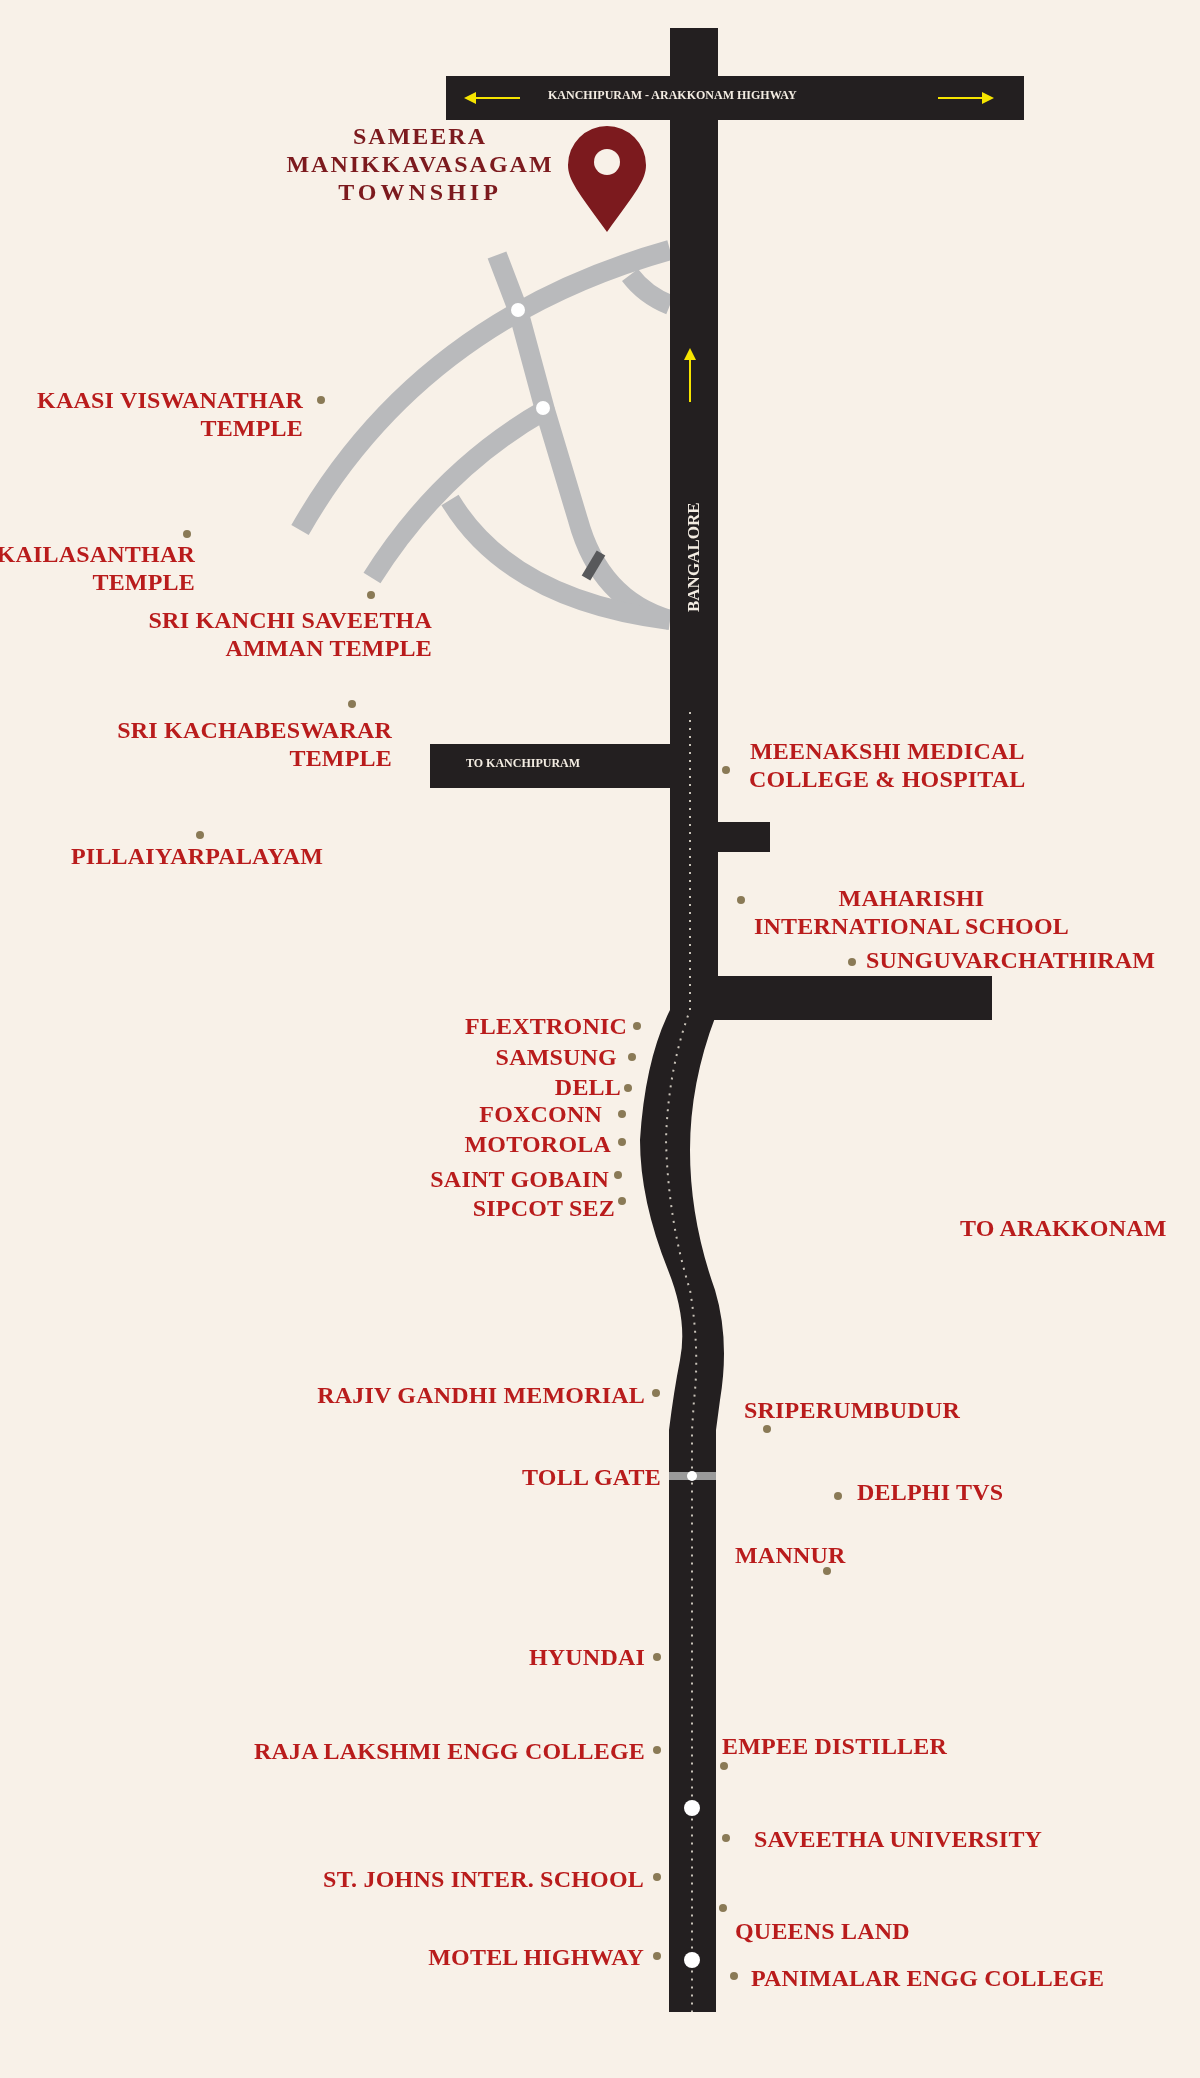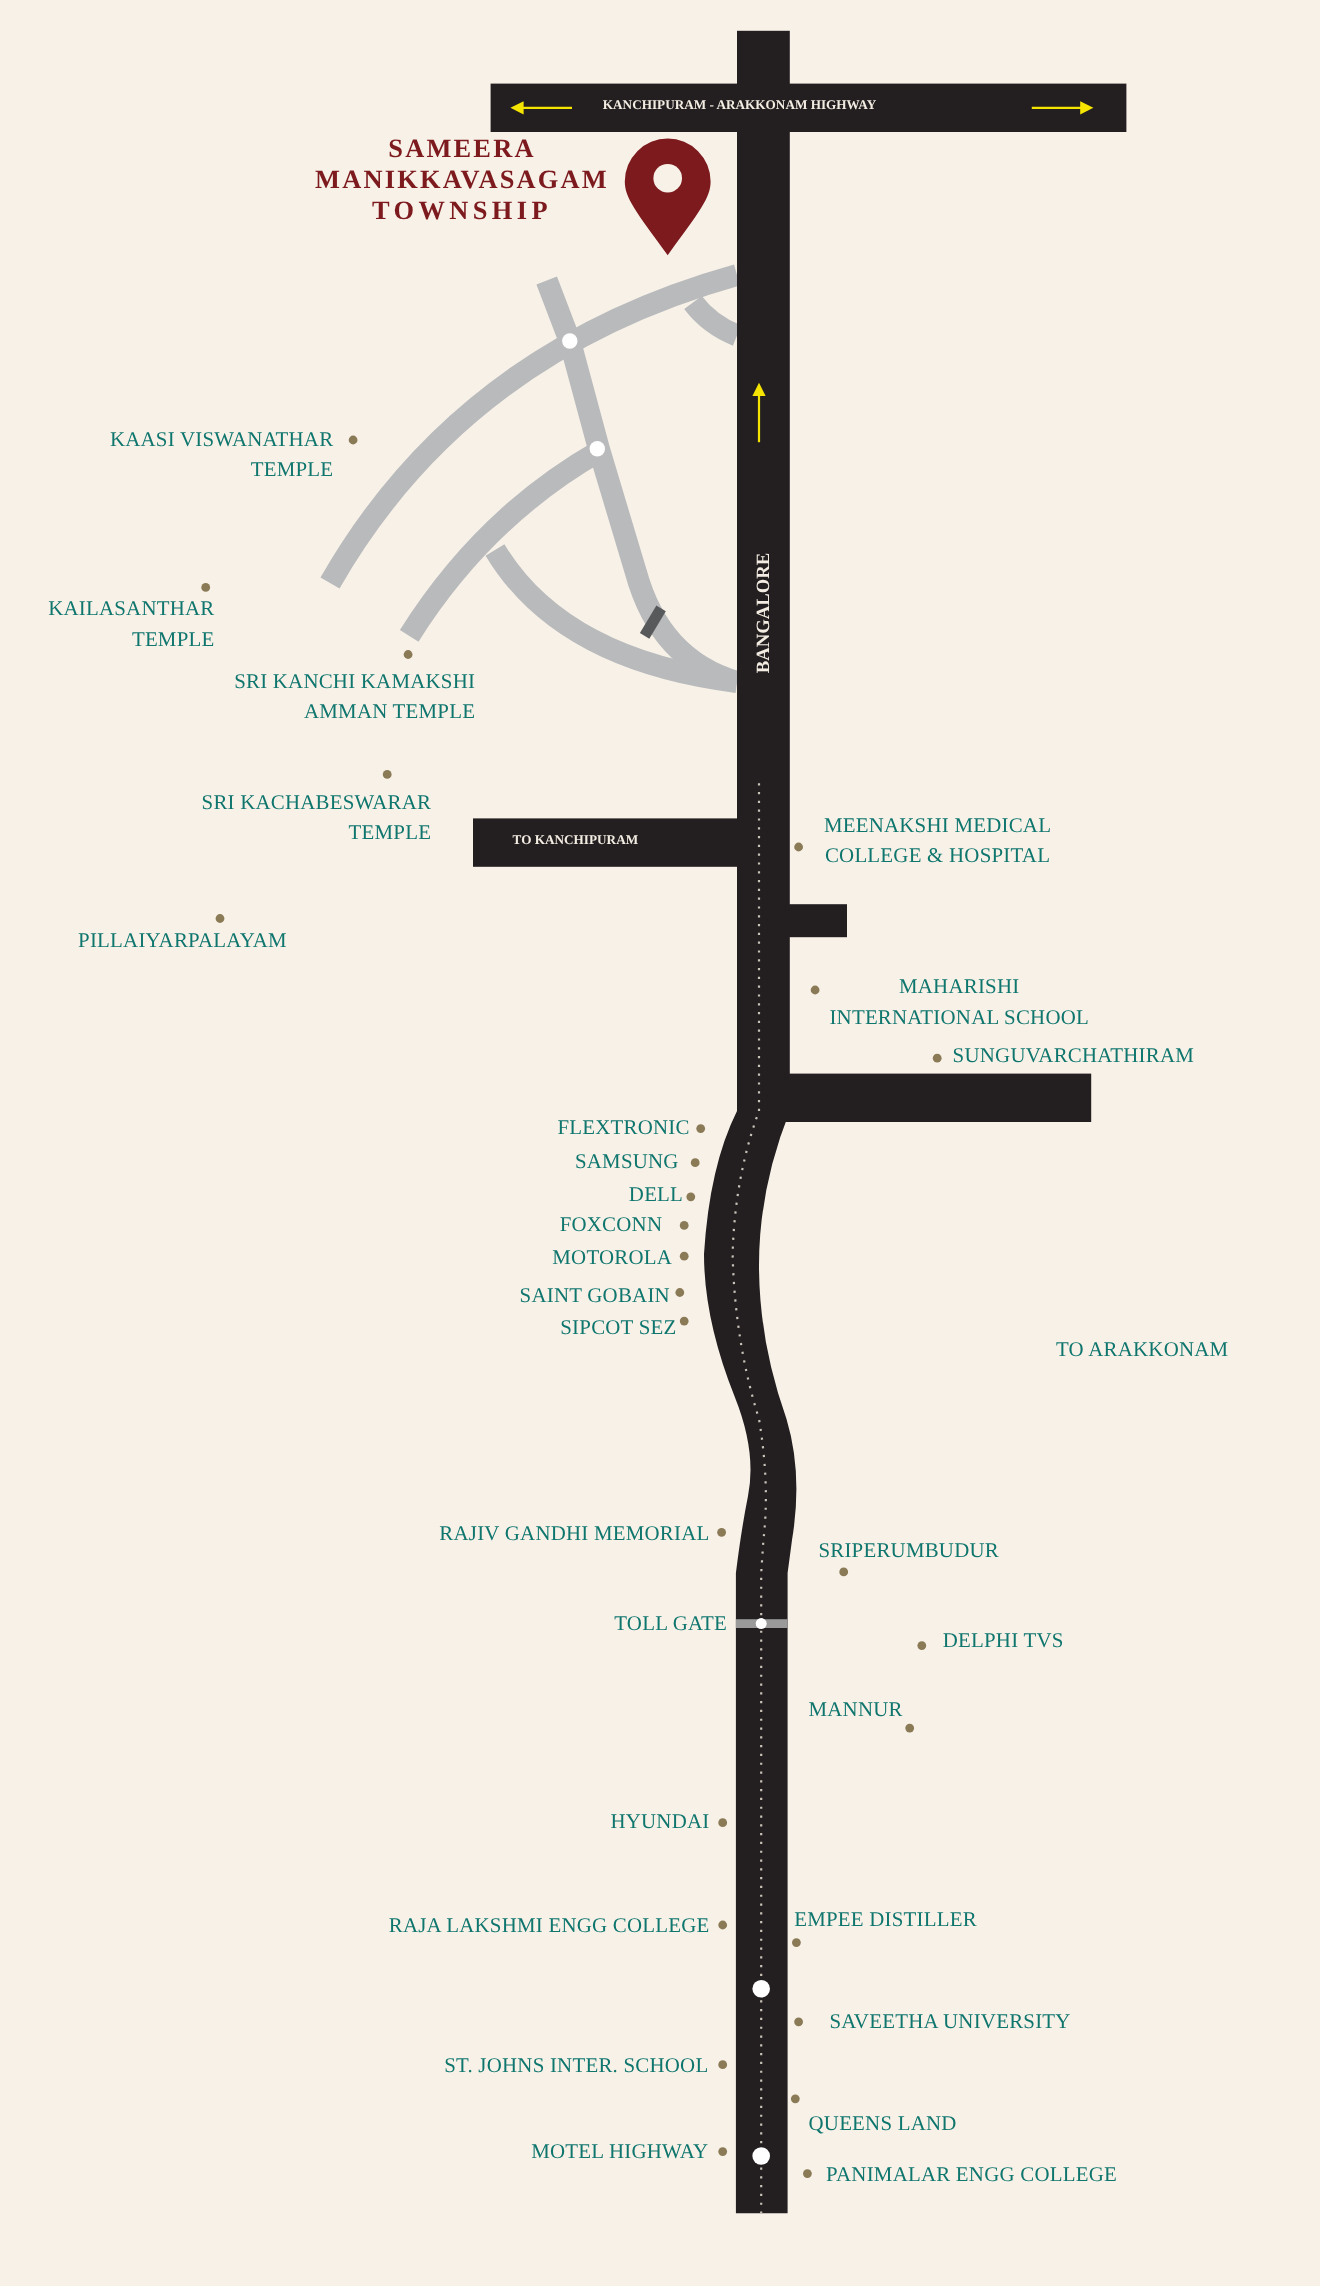--- a/index.html
+++ b/index.html
@@ -1,18 +1,18 @@
 <!DOCTYPE html>
 <html><head>
 <meta charset="utf-8">
 <style>
   html, body { margin: 0; padding: 0; }
   body { width: 1200px; height: 2078px; background: #f8f1e8; position: relative; overflow: hidden; font-family: "Liberation Serif", "DejaVu Serif", serif; }
   #map { position: absolute; left: 0; top: 0; width: 1200px; height: 2078px; }
-  .lbl { position: absolute; font-weight: normal; color: #0f766e; font-size: 19px; line-height: 28px; letter-spacing: 0.2px; white-space: nowrap; }
+  .lbl { position: absolute; font-weight: bold; color: #b91c1c; font-size: 24px; line-height: 28px; letter-spacing: 0.2px; white-space: nowrap; }
   .lbl.right { text-align: right; }
   .lbl.left { text-align: center; }
   .lbl span { display: block; }
   .dot { position: absolute; width: 8px; height: 8px; border-radius: 50%; background: #8a7a56; }
   .road-label { position: absolute; color: #f3ece2; font-weight: bold; font-size: 12px; white-space: nowrap; }
   .title { position: absolute; color: #7c1a1e; font-weight: bold; text-align: center; font-size: 24px; line-height: 28px; letter-spacing: 2px; }
   .vlabel { position: absolute; color: #f3ece2; font-weight: bold; font-size: 17px; transform: rotate(-90deg); transform-origin: center; white-space: nowrap; }
 </style>
 </head>
 <body>
@@ -84,21 +84,21 @@
 </div>
 <div class="dot" style="left:317px; top:396px;"></div>
 
 <div class="lbl right" style="right:1005px; top:540px;">
   <span>KAILASANTHAR</span>
   <span>TEMPLE</span>
 </div>
 <div class="dot" style="left:183px; top:530px;"></div>
 
 <div class="lbl right" style="right:768px; top:606px;">
-  <span>SRI KANCHI KAMAKSHI</span>
+  <span>SRI KANCHI SAVEETHA</span>
   <span>AMMAN TEMPLE</span>
 </div>
 <div class="dot" style="left:367px; top:591px;"></div>
 
 <div class="lbl right" style="right:808px; top:716px;margin-left:48px;">
   <span>SRI KACHABESWARAR</span>
   <span>TEMPLE</span>
 </div>
 <div class="dot" style="left:348px; top:700px;"></div>
 

